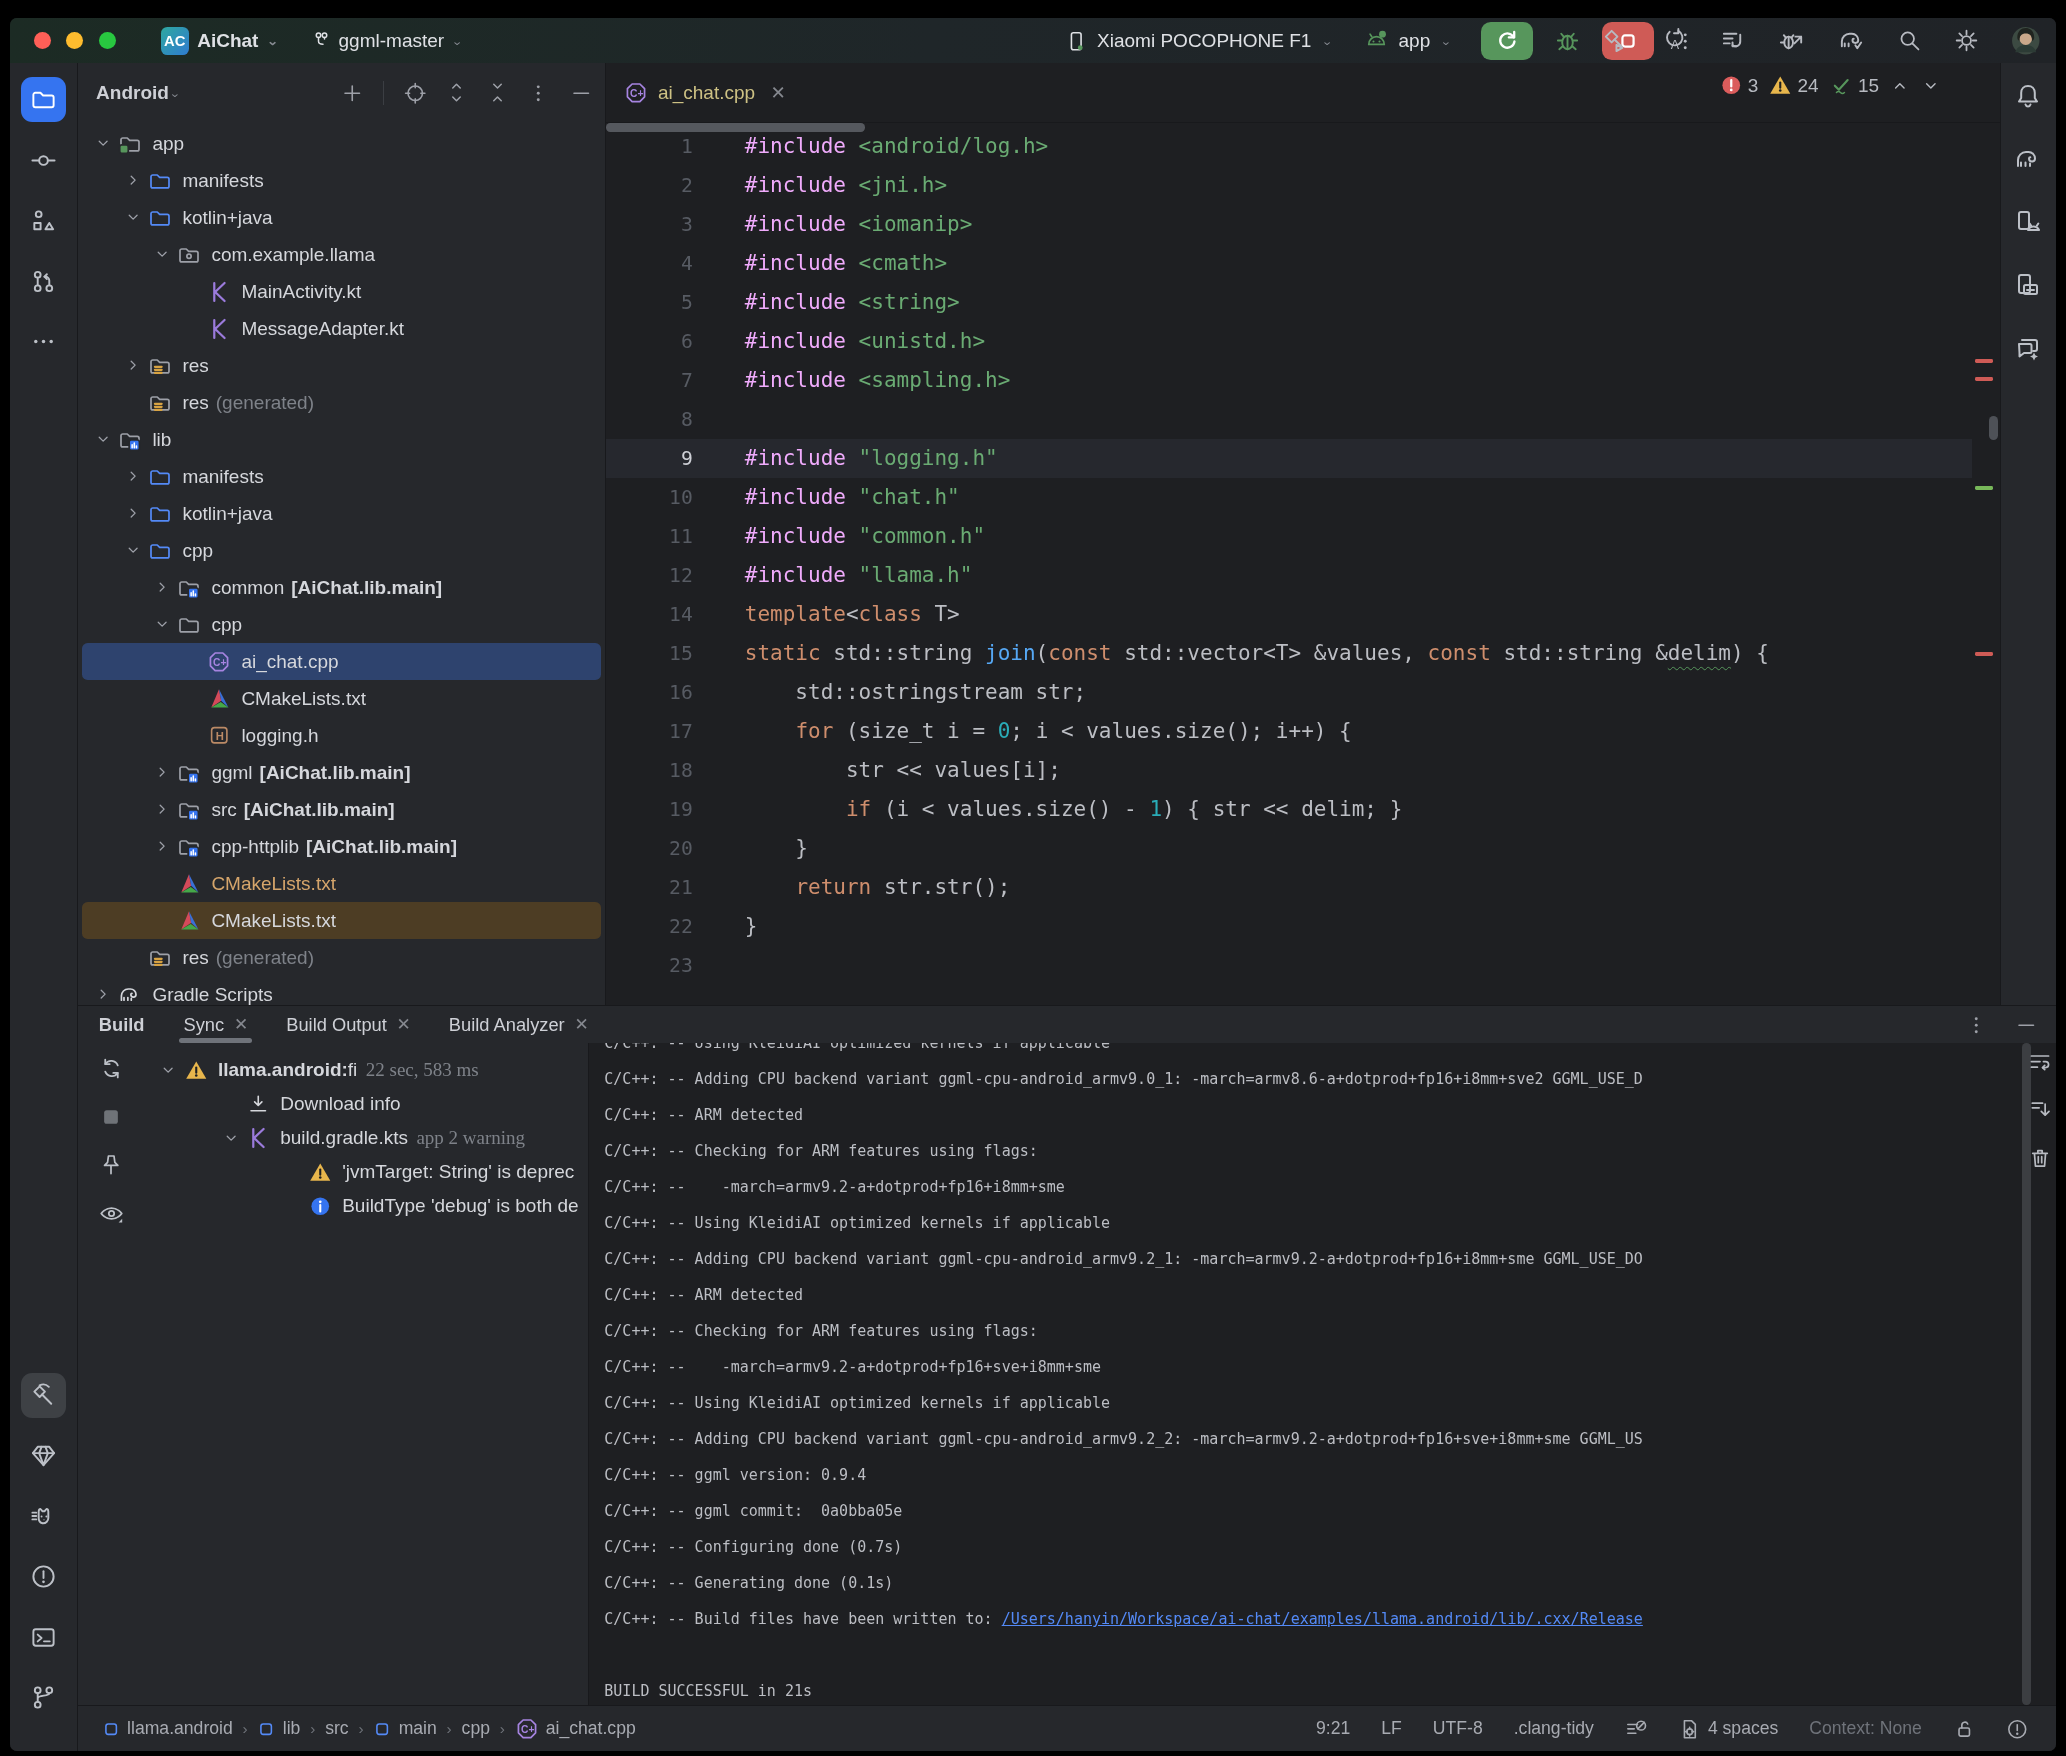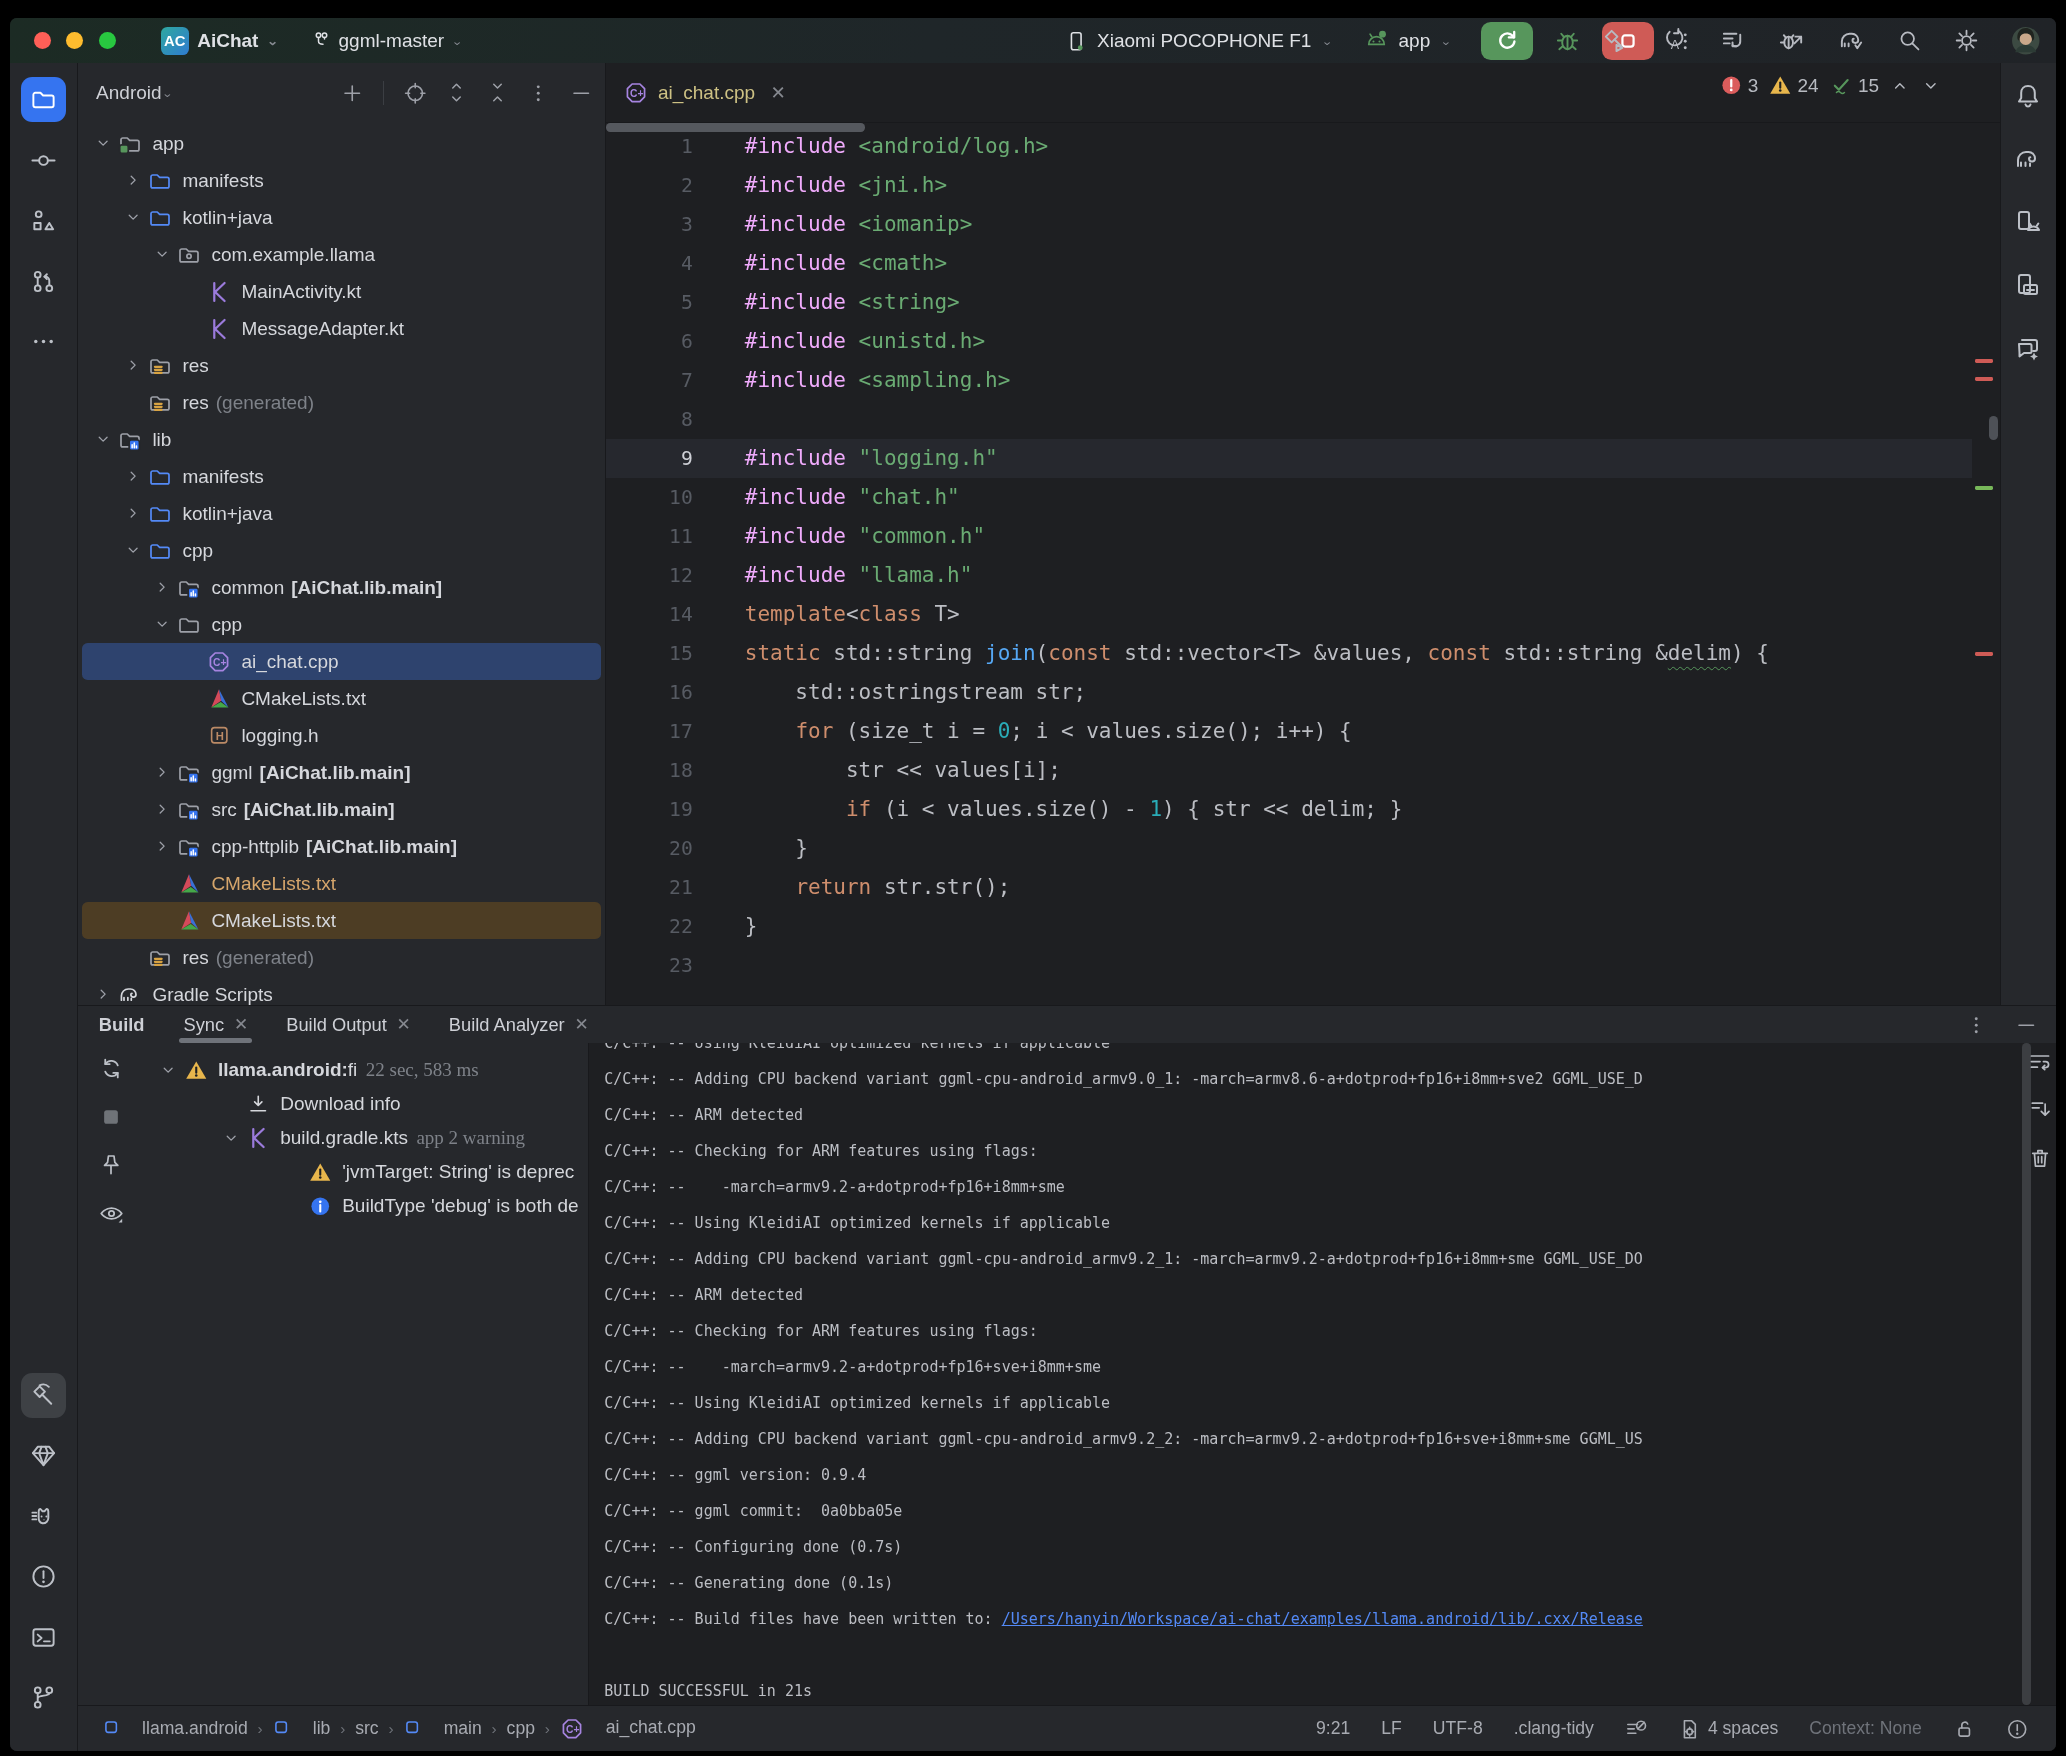--- a/index.html
+++ b/index.html
@@ -29,21 +29,21 @@
     display:flex;flex-direction:column;align-items:center;padding:14px 0 15.5px 0;color:#bcc0c7;}
   .rail-btn{width:45px;height:45px;border-radius:11.2px;display:flex;align-items:center;justify-content:center;margin-bottom:15.5px;}
   .rail-active{background:#3574f0;color:#fff;}
   .rail-active2{background:#3e4145;}
   .rail-spacer{flex:1;}
   .right-col{flex:1;display:flex;flex-direction:column;min-width:0;}
   .main-row{height:942px;flex:0 0 942px;display:flex;min-width:0;}
   
   .project{width:527px;flex:0 0 527px;background:#26282c;border-right:1.4px solid #18191c;display:flex;flex-direction:column;}
   .proj-header{height:59px;display:flex;align-items:center;padding:0 12.7px 0 18.3px;color:#ced0d6;font-size:19px;}
-  .proj-header .title{font-weight:400;margin-right:0;}
+  .proj-header .title{font-weight:700;margin-right:0;}
   .proj-tools{margin-left:auto;display:flex;align-items:center;gap:19.7px;color:#9da0a8;}
   .vdiv{width:1.4px;height:24px;background:#3b3e43;}
   .tree{flex:1;overflow:hidden;padding-top:2.8px;}
   .trow{height:37px;display:flex;align-items:center;color:#d5d7dc;font-size:19px;white-space:nowrap;margin:0 4.2px;border-radius:5.6px;}
   .trow .chevslot{width:28px;flex:0 0 28px;display:flex;align-items:center;justify-content:center;color:#9da0a8;}
   .trow .ticon{width:27px;flex:0 0 27px;display:flex;align-items:center;justify-content:center;margin-right:8.4px;}
   .trow .badge{color:#7e8289;margin-left:7px;}
   .trow .modbadge{font-weight:700;margin-left:7px;}
   .sel-blue{background:#2e436e;}
   .sel-brown{background:#4d3d24;}
@@ -92,21 +92,21 @@
   .console-in{position:absolute;top:-18.3px;left:15.5px;right:42px;font-family:"DejaVu Sans Mono",monospace;
     font-size:15px;line-height:36px;color:#bcbec4;white-space:pre;overflow:hidden;}
   .console a{color:#548af7;text-decoration:underline;}
   .console-tools{position:absolute;right:4.2px;top:7px;display:flex;flex-direction:column;gap:24px;color:#b7bac1;z-index:4;}
   .console-scroll{position:absolute;right:25px;top:0;bottom:0;width:8.4px;background:#3c3e42;border-radius:4.2px;}
   
   .statusbar{height:45px;flex:0 0 45px;background:#26282c;border-top:1.4px solid #18191c;display:flex;align-items:center;
     font-size:17.6px;color:#a8abb2;padding:0 27px 0 24px;}
   .crumbs{display:flex;align-items:center;gap:9.8px;}
   .crumbs .sep{color:#6f737a;font-size:15.5px;}
-  .crumb{display:flex;align-items:flex-start;gap:22px;}
+  .crumb{display:flex;align-items:center;gap:7px;}
   .sb-right{margin-left:auto;display:flex;align-items:center;gap:31px;}
   .sb-dim{color:#6f737a;}
 </style>
 </head>
 <body>
 
 <div class="window">
 
   <div class="titlebar">
     <div class="traffic">

